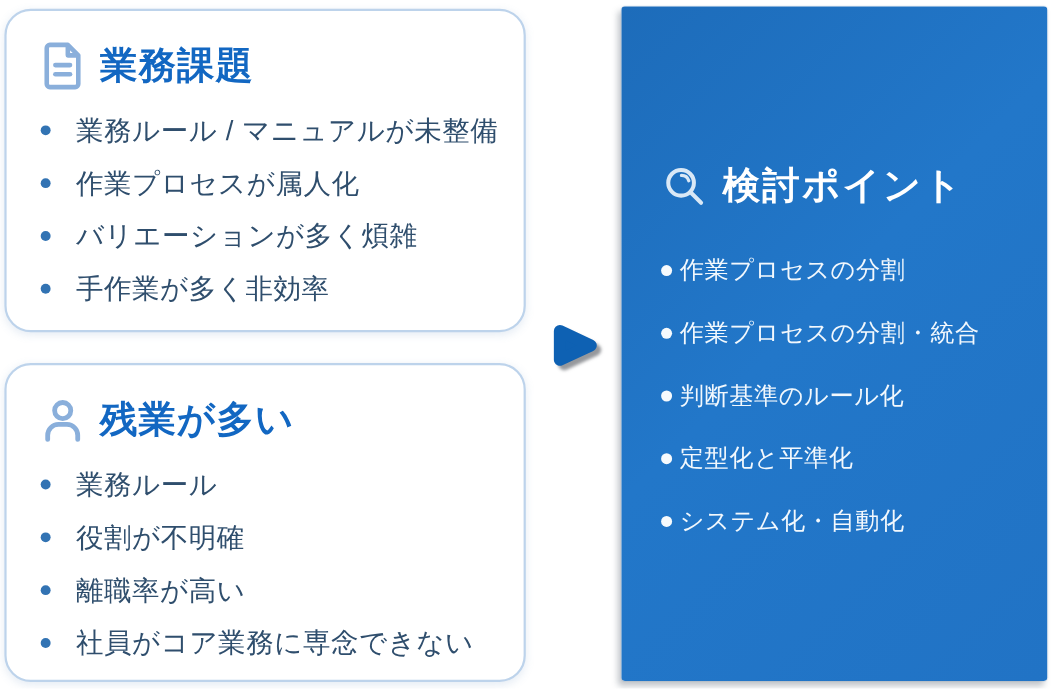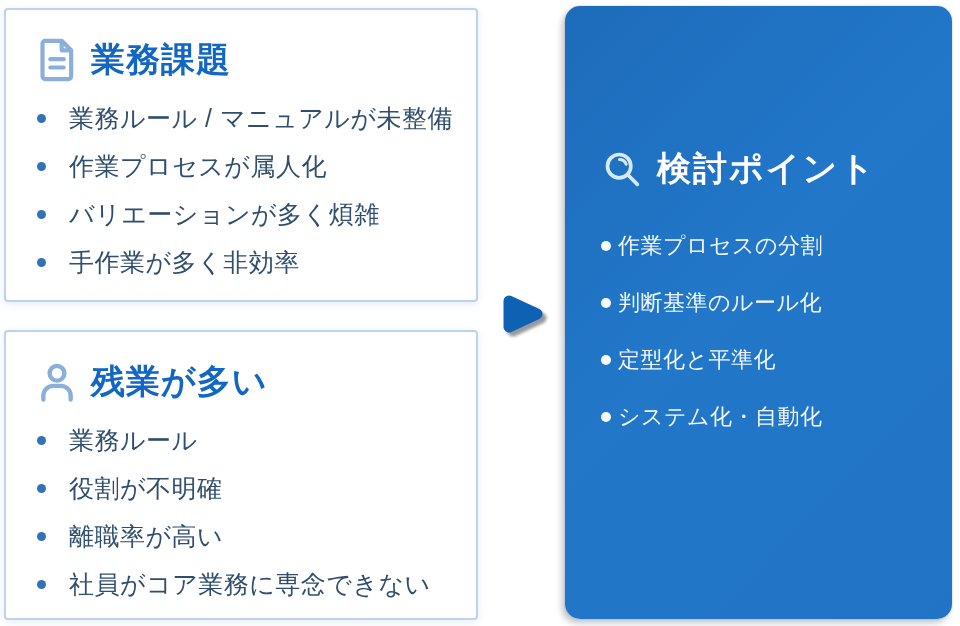--- a/index.html
+++ b/index.html
@@ -11,21 +11,21 @@
   }
   .stage { position: relative; width: 960px; height: 626px; }
 
   
   .card {
     position: absolute;
     left: 4px;
     width: 474px;
     background: #ffffff;
     border: 2px solid #bdd3eb;
-    border-radius: 4px;
+    border-radius: 24px;
     box-shadow: 0 2px 8px rgba(110, 150, 195, 0.18);
     padding: 26px 20px 0 27px;
   }
   .card.business { top: 8px;   height: 294px; }
   .card.human    { top: 330px; height: 290px; }
 
   .card-hdr {
     display: flex;
     align-items: center;
     gap: 12px;
@@ -72,21 +72,21 @@
   }
   .arrow svg { filter: drop-shadow(4px 4px 1.5px rgba(45, 50, 58, 0.5)); }
 
   
   .panel {
     position: absolute;
     left: 565px;
     top: 6px;
     width: 387px;
     height: 613px;
-    border-radius: 15px;
+    border-radius: 3px;
     background: linear-gradient(135deg, #1d6cba 0%, #2277c9 45%, #2173c5 100%);
     box-shadow: -3px 4px 6px rgba(115, 125, 135, 0.45), 0 0 0 1px rgba(220, 230, 240, 0.55);
     padding: 139px 24px 0 36px;
   }
   .panel-hdr {
     display: flex;
     align-items: center;
     gap: 14px;
     height: 48px;
   }
@@ -202,20 +202,24 @@
       </span>
       <h2 class="panel-title">検討ポイント</h2>
     </div>
     <ul class="bullets">
       <li>
         <span class="dot"></span>
         <span class="txt">作業プロセスの分割</span>
       </li>
       <li>
         <span class="dot"></span>
+        <span class="txt">作業プロセスの分割・統合</span>
+      </li>
+      <li>
+        <span class="dot"></span>
         <span class="txt">判断基準のルール化</span>
       </li>
       <li>
         <span class="dot"></span>
         <span class="txt">定型化と平準化</span>
       </li>
       <li>
         <span class="dot"></span>
         <span class="txt">システム化・自動化</span>
       </li>

